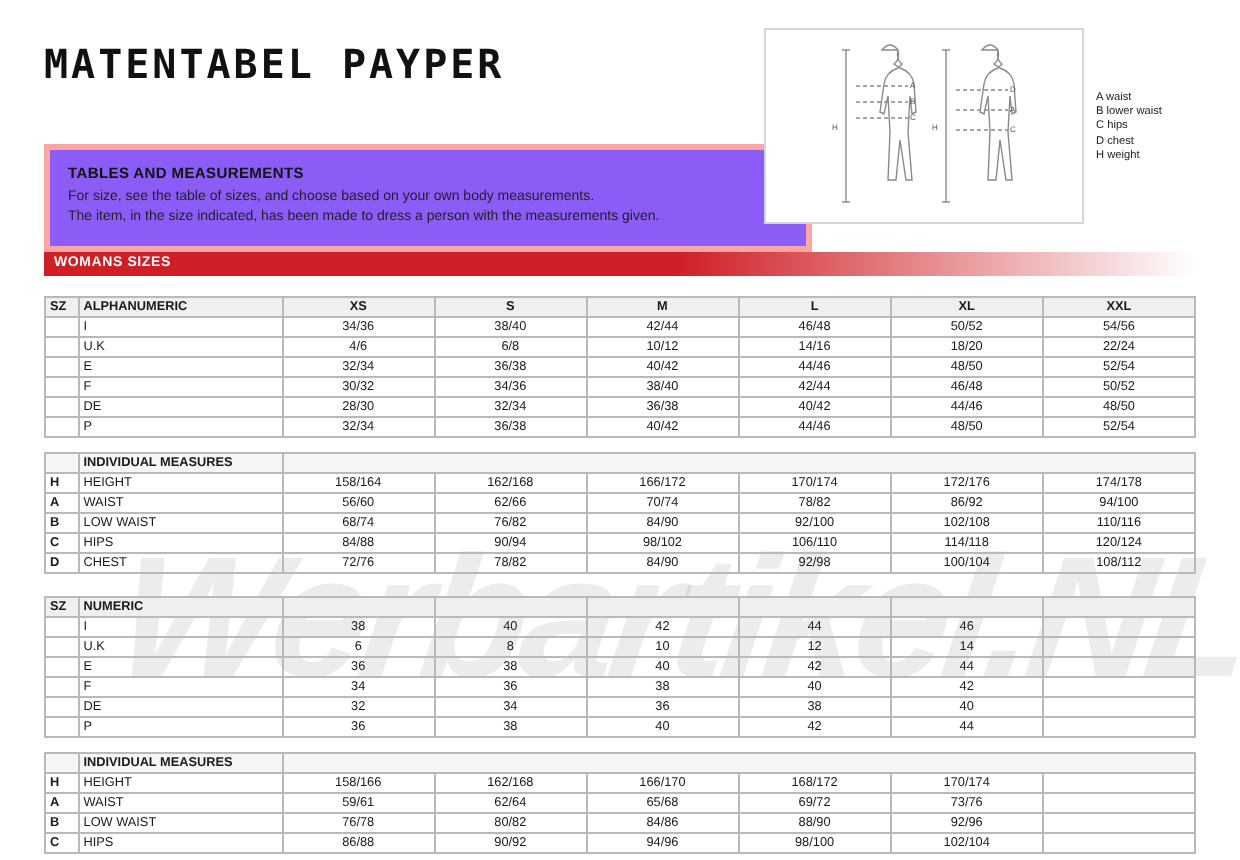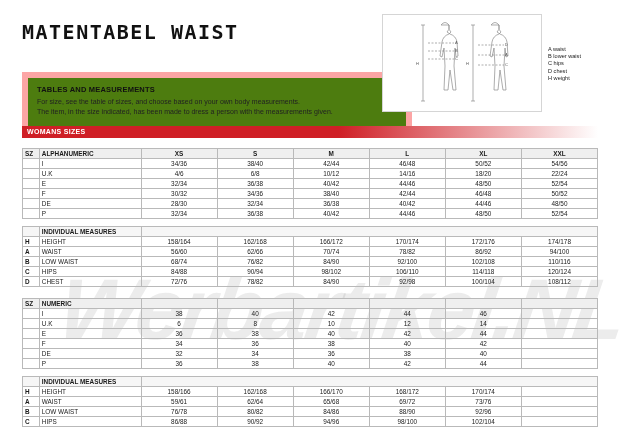--- a/index.html
+++ b/index.html
@@ -50,23 +50,23 @@
     font-weight: bold;
     font-size: 20px;
     letter-spacing: 1.5px;
     color: #111;
   }
   .intro {
     position: absolute;
     left: 22px;
     top: 72px;
     width: 360px;
-    border: 6px solid #fca5a5;
+    border: 3px solid #fca5a5;
     padding: 7px 9px 9px 9px;
-    background: #4d7c0f;
+    background: #8b5cf6;
   }
   .intro-head {
     font-size: 7.5px;
     font-weight: bold;
     letter-spacing: 0.2px;
     margin-bottom: 3px;
   }
   .intro-line {
     font-size: 7px;
     line-height: 10px;
@@ -160,21 +160,21 @@
 </style>
 </head>
 <body>
 
 <div class="watermark">
   <span>Werbartikel.NL</span>
 </div>
 
 <div class="page">
 
-  <div class="title">MATENTABEL WAIST</div>
+  <div class="title">MATENTABEL PAYPER</div>
 
   <div class="intro">
     <div class="intro-head">TABLES AND MEASUREMENTS</div>
     <div class="intro-line">For size, see the table of sizes, and choose based on your own body measurements.</div>
     <div class="intro-line">The item, in the size indicated, has been made to dress a person with the measurements given.</div>
   </div>
 
   <div class="figure-box">
     <svg class="fig" width="156" height="94" viewBox="0 0 156 94">
 

